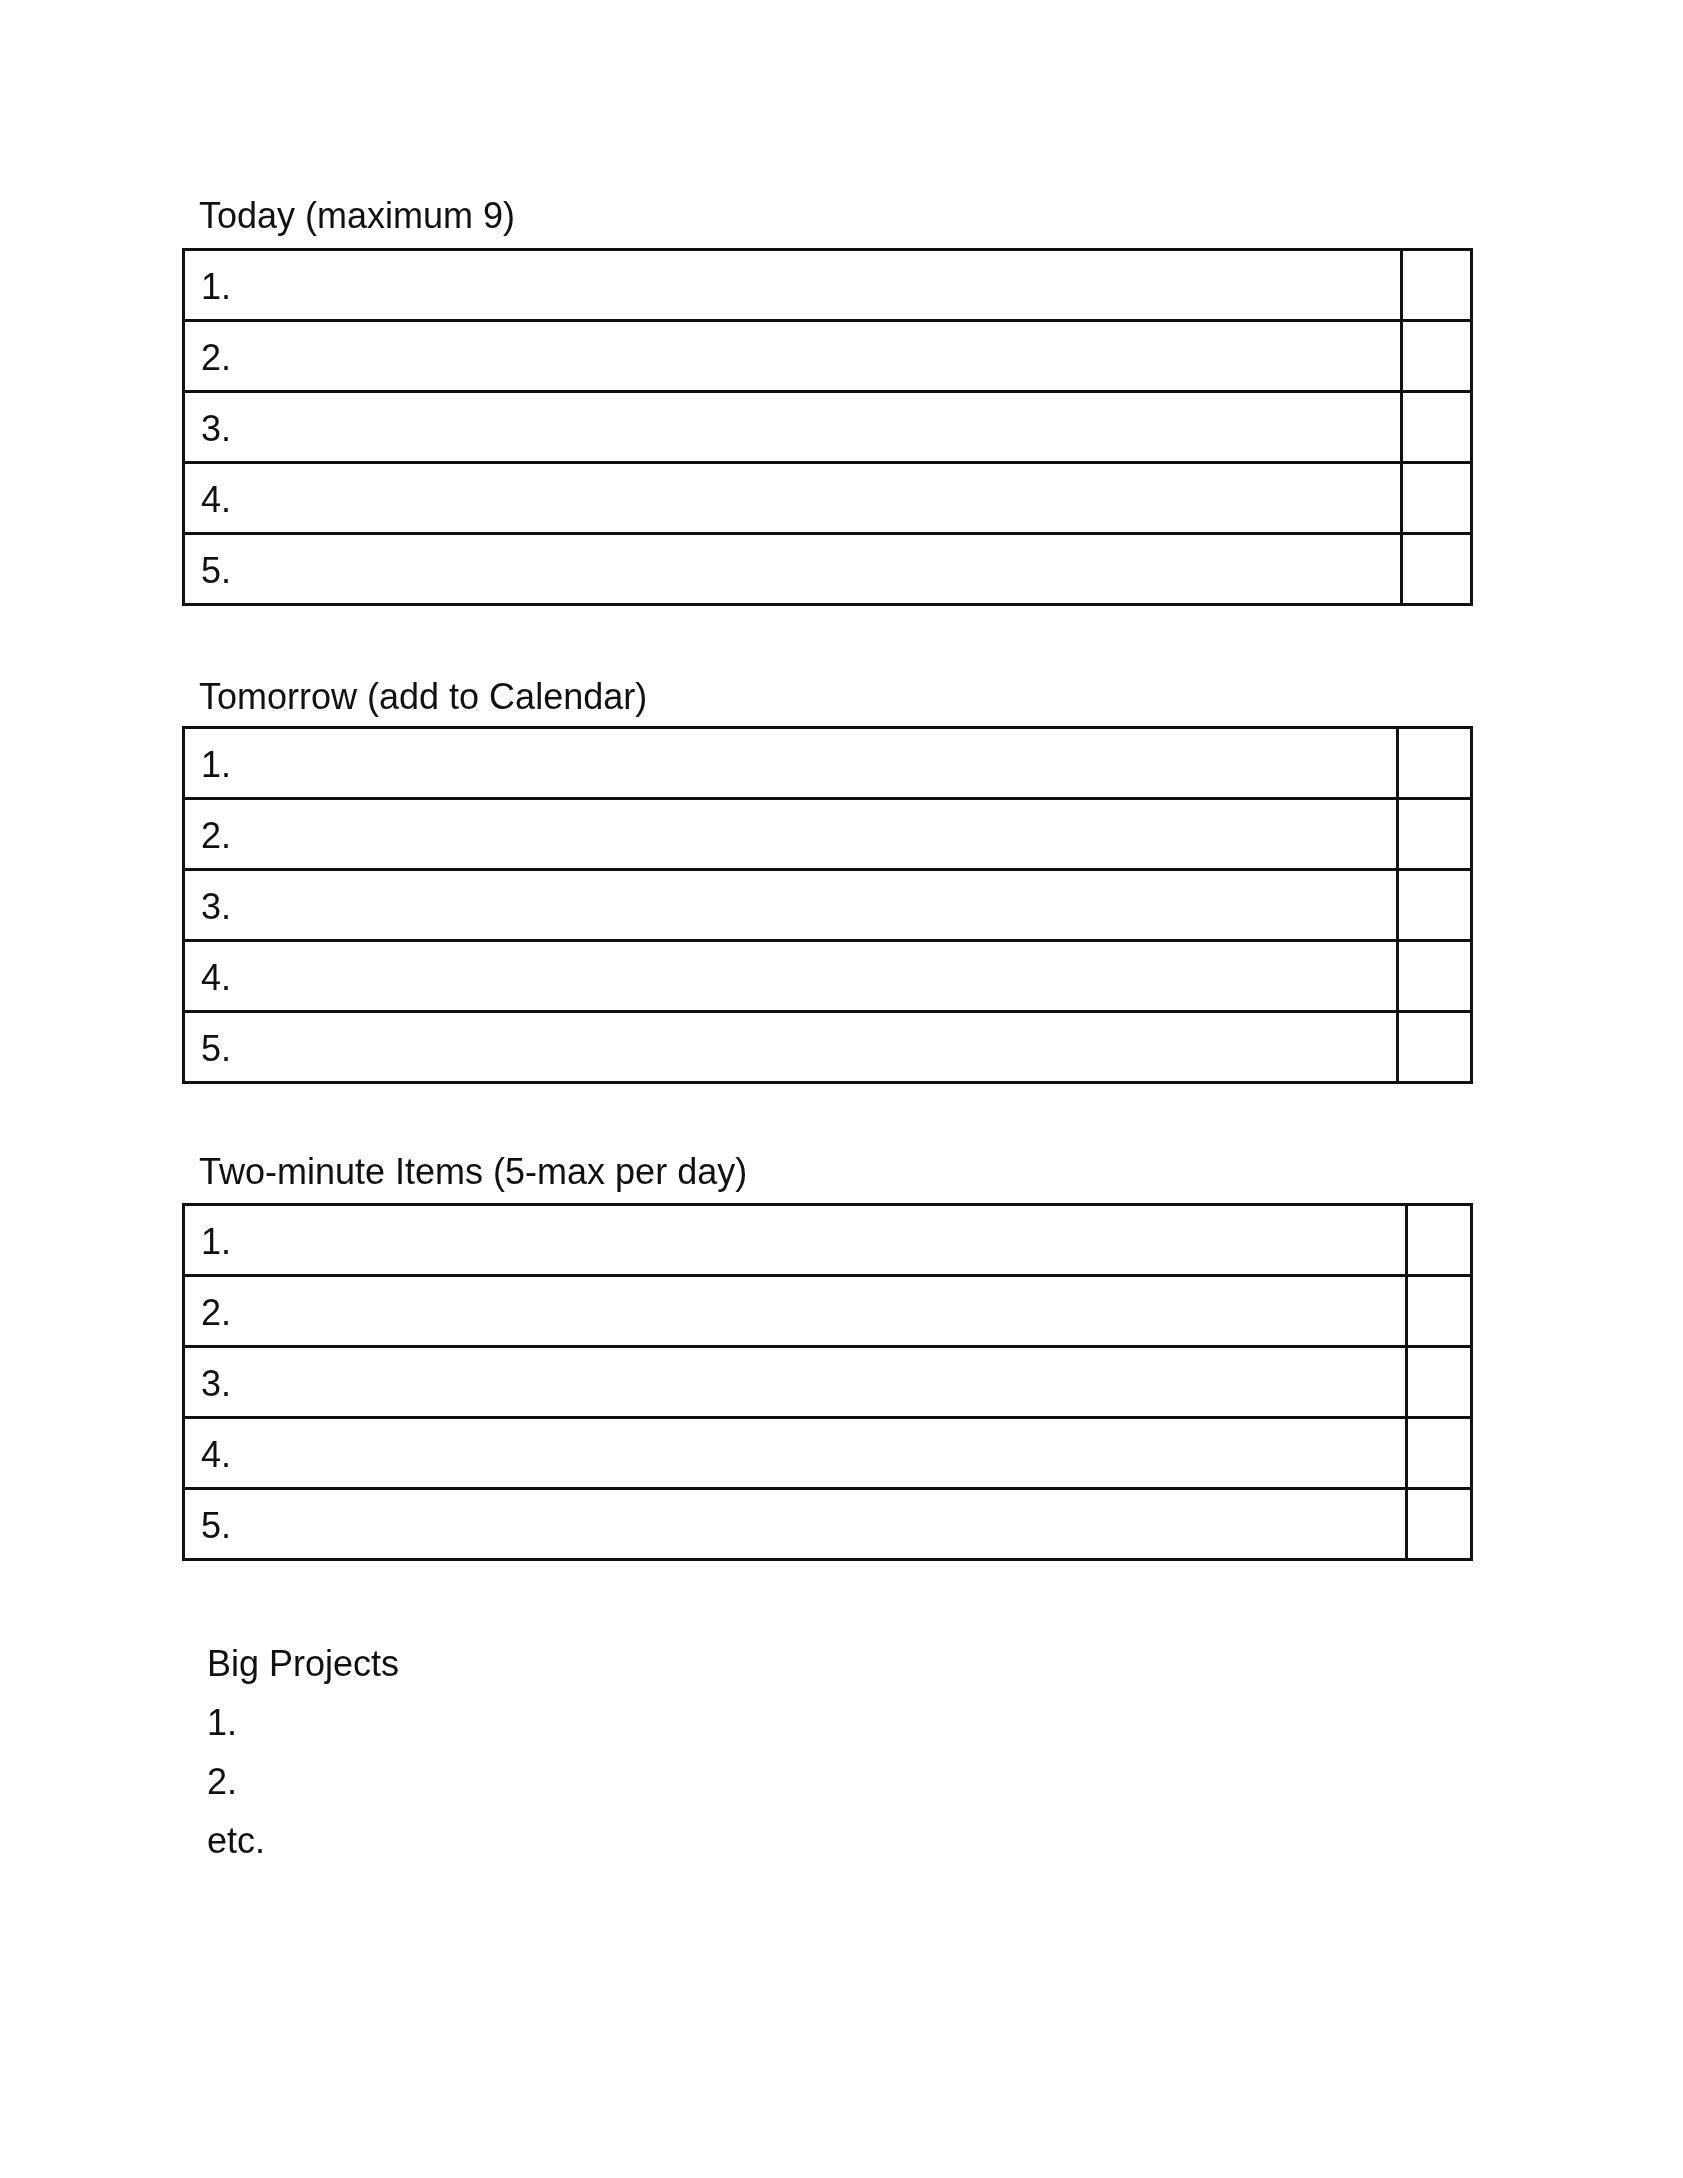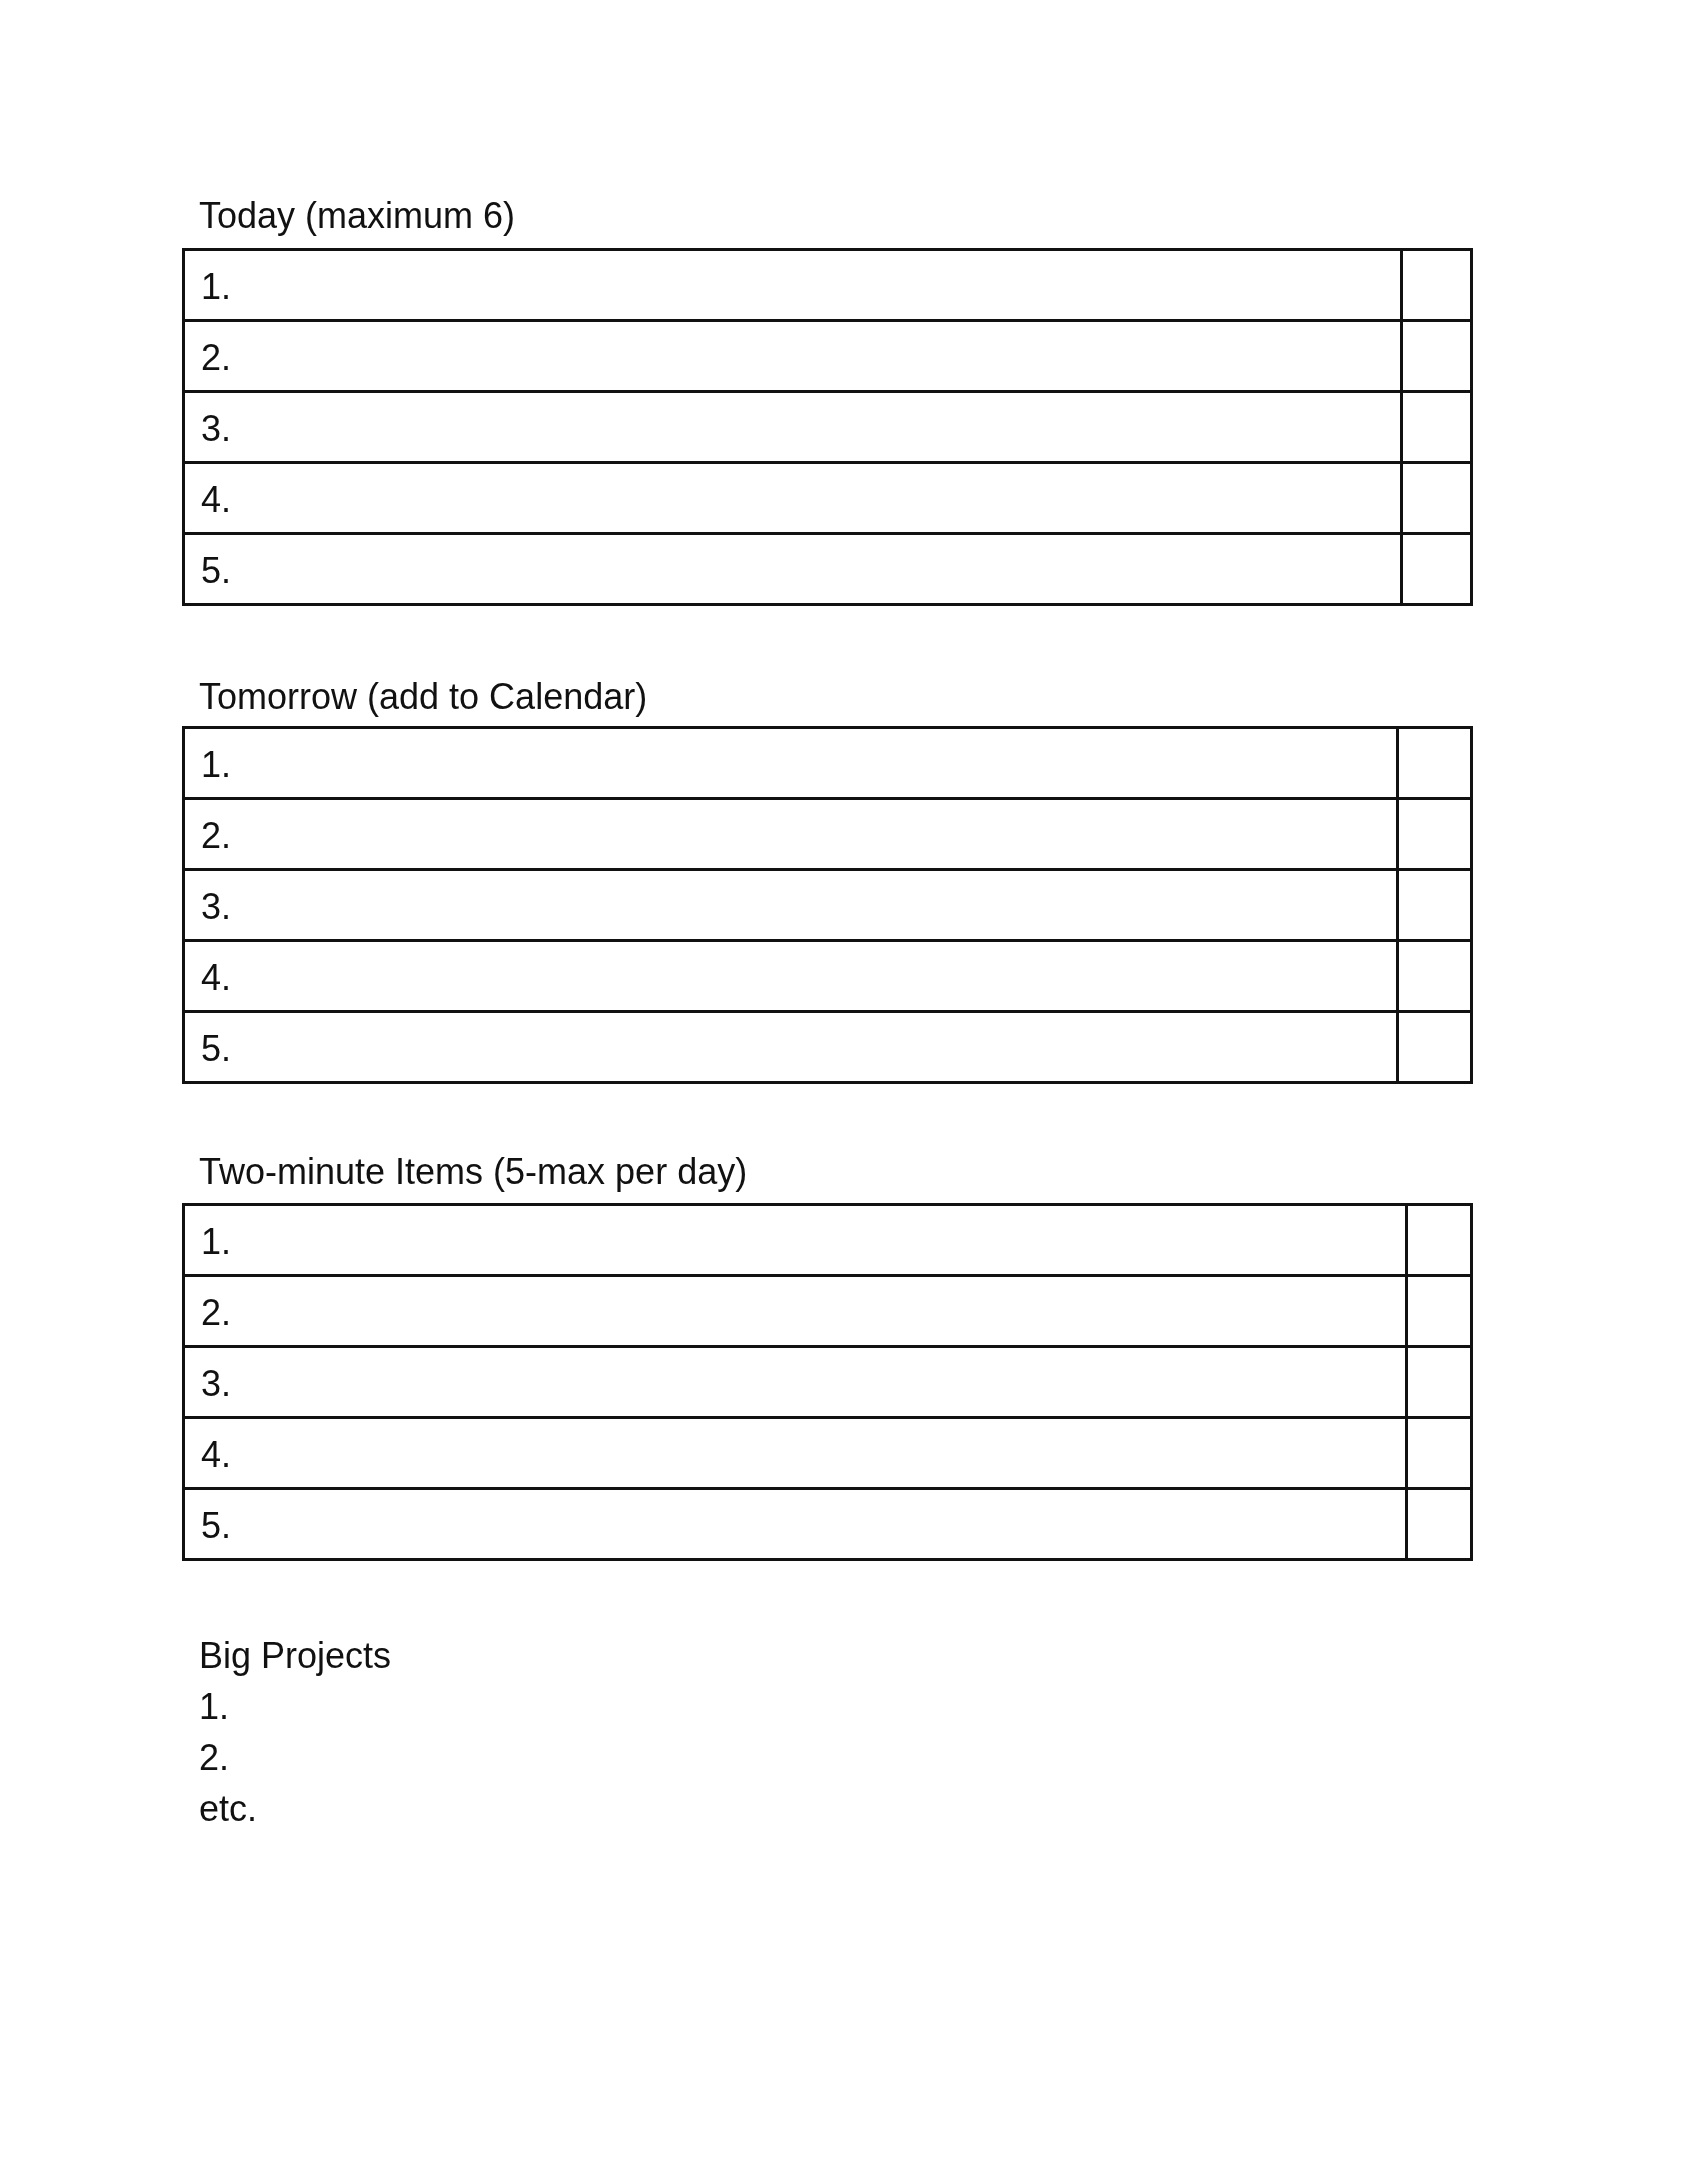--- a/index.html
+++ b/index.html
@@ -26,26 +26,26 @@
     .t1 { top: 248px; }
     .t2 { top: 726px; }
     .t3 { top: 1203px; }
     .t1 col.c2 { width: 70px; }
     .t2 col.c2 { width: 74px; }
     .t3 col.c2 { width: 65px; }
     .big-list {
       position: absolute; left: 199px; top: 1630px; margin: 0; padding: 0;
       list-style: none; font-size: 36px; line-height: 51px;
     }
-    .big-list li { margin: 0; padding: 0; white-space: nowrap; }
+    .big-list li { margin: 8px; padding: 0; white-space: nowrap; }
   </style>
 </head>
 <body>
 
-<h2 class="heading" style="top:198px;">Today (maximum 6)</h2>
+<h2 class="heading" style="top:198px;">Today (maximum 9)</h2>
 <table class="task-table t1">
   <colgroup>
       <col class="c1">
       <col class="c2">
     </colgroup>
   <tbody>
       <tr>
     <td class="num-cell"><span>1.</span></td>
     <td class="check-cell"></td>
   </tr>

